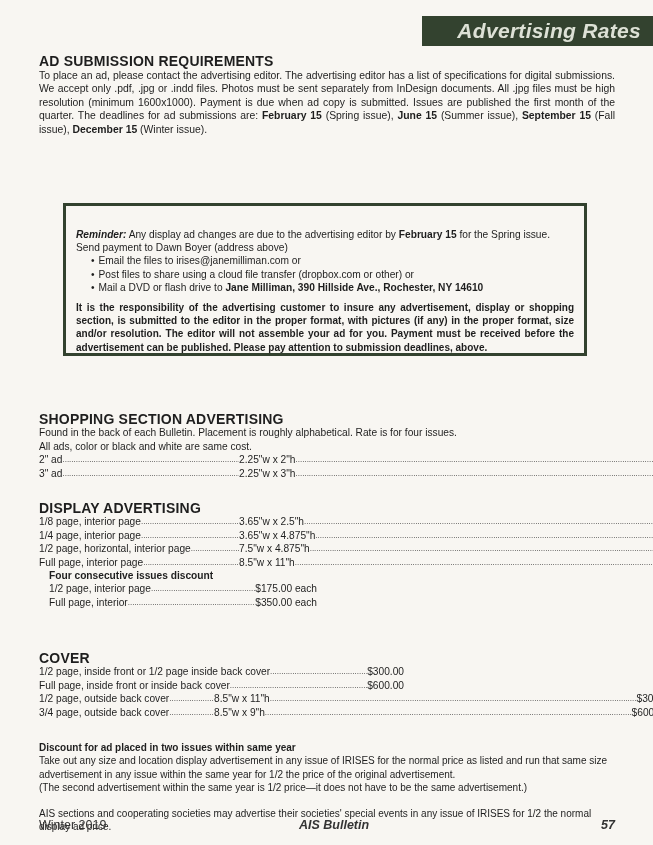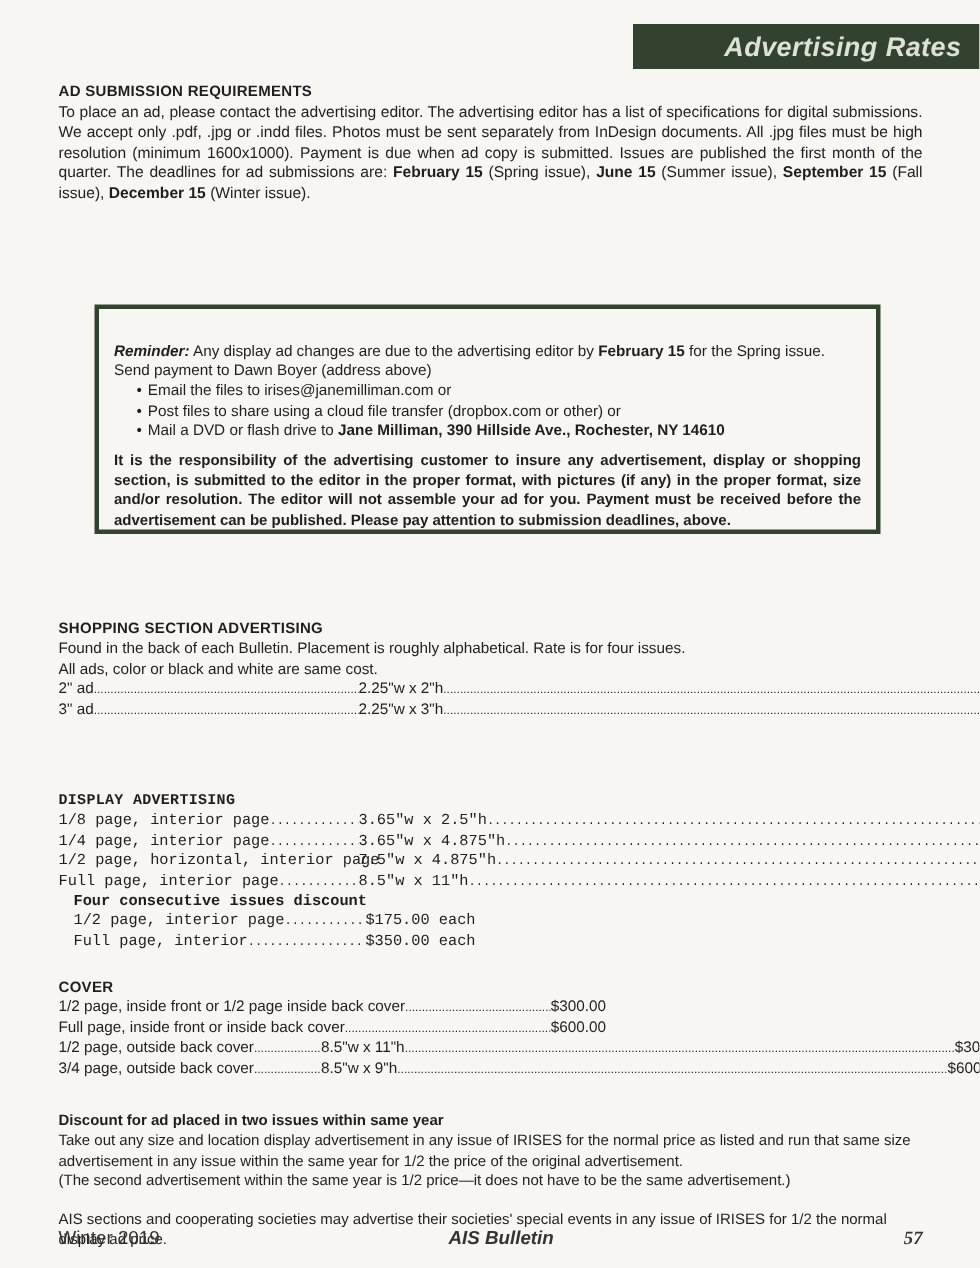--- a/index.html
+++ b/index.html
@@ -10,25 +10,25 @@
     color: #1e1e1e;
     position: relative;
   }
   .header-bar {
     position: absolute; left: 422px; top: 16px; width: 231px; height: 30px;
     background: #33422f;
     display: flex; align-items: center; justify-content: flex-end;
     box-sizing: border-box; padding-right: 12px;
   }
   .header-title {
-    color: #dde1d6; font-style: italic; font-weight: bold; font-size: 18px;
+    color: #dde1d6; font-style: italic; font-weight: bold; font-size: 21px;
     letter-spacing: 0.3px;
   }
   .content { position: absolute; left: 39px; top: 55px; width: 576px; font-size: 10.4px; line-height: 13.6px; }
-  .h { font-weight: bold; font-size: 10px; letter-spacing: 0.2px; }
+  .h { font-weight: bold; font-size: 14px; letter-spacing: 0.2px; }
   p { margin: 0; }
   .justify { text-align: justify; }
   b { font-weight: bold; }
   .gap { height: 13px; }
   .box {
     position: absolute; left: 63px; top: 203px; width: 524px; height: 153px;
     border: 3px solid #33422f; box-sizing: border-box;
     padding: 22px 10px 0 10px; font-size: 10.2px; line-height: 13.2px;
   }
   .box ul { list-style: none; margin: 0; padding: 0 0 0 15px; }
@@ -38,21 +38,21 @@
   .indent { padding-left: 10px; }
   .dotfill { flex: 1; overflow: hidden; font-size: 8px; }
   .dotfill::after { content: "....................................................................................................................................................................."; }
   .row { display: flex; width: 365px; white-space: nowrap; }
   .row .a { display: flex; width: 200px; }
   .row .b { display: flex; flex: 1; }
   .disc-row { display: flex; width: 268px; white-space: nowrap; }
   .footer { position: absolute; top: 818px; left: 39px; width: 576px; font-size: 12.5px; }
   .footer .left { position: absolute; left: 0; color: #333; }
   .footer .mid { position: absolute; left: 260px; font-weight: bold; font-style: italic; color: #333; }
-  .footer .right { position: absolute; right: 0; font-weight: bold; font-style: italic; color: #333; font-family: Liberation Serif, serif; }
+  .footer .right { position: absolute; right: 0; font-weight: bold; font-style: italic; color: #333; }
 </style>
 </head>
 <body>
 
 <div class="header-bar">
   <span class="header-title">Advertising Rates</span>
 </div>
 
 <div class="content">
   <p class="h">AD SUBMISSION REQUIREMENTS</p>
@@ -89,21 +89,21 @@
         <span>3" ad</span>
         <span class="dotfill"></span>
       </div>
     <div class="b">
         <span>2.25"w x 3"h</span>
         <span class="dotfill"></span>
       </div>
   </div>
 </div>
 
-<div class="sec" style="top:496px;font-family:Liberation Mono, monospace;">
+<div class="sec" style="top:470px;">
   <p class="h">DISPLAY ADVERTISING</p>
   <div class="row">
     <div class="a">
         <span>1/8 page, interior page</span>
         <span class="dotfill"></span>
       </div>
     <div class="b">
         <span>3.65"w x 2.5"h</span>
         <span class="dotfill"></span>
       </div>

